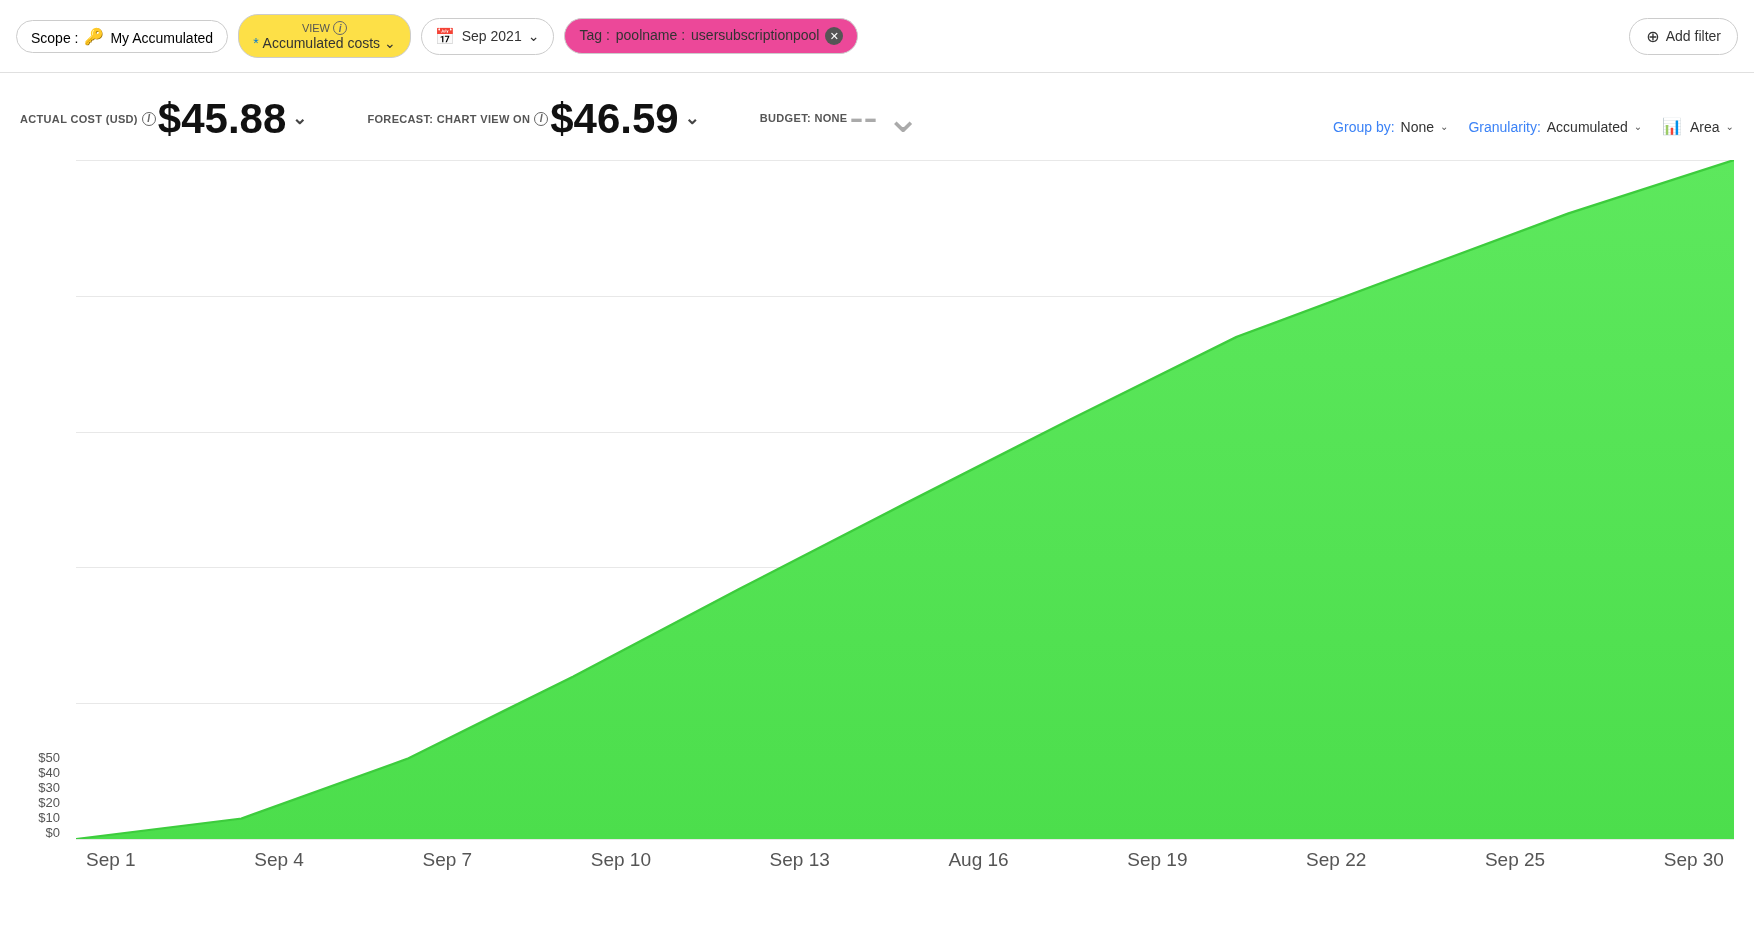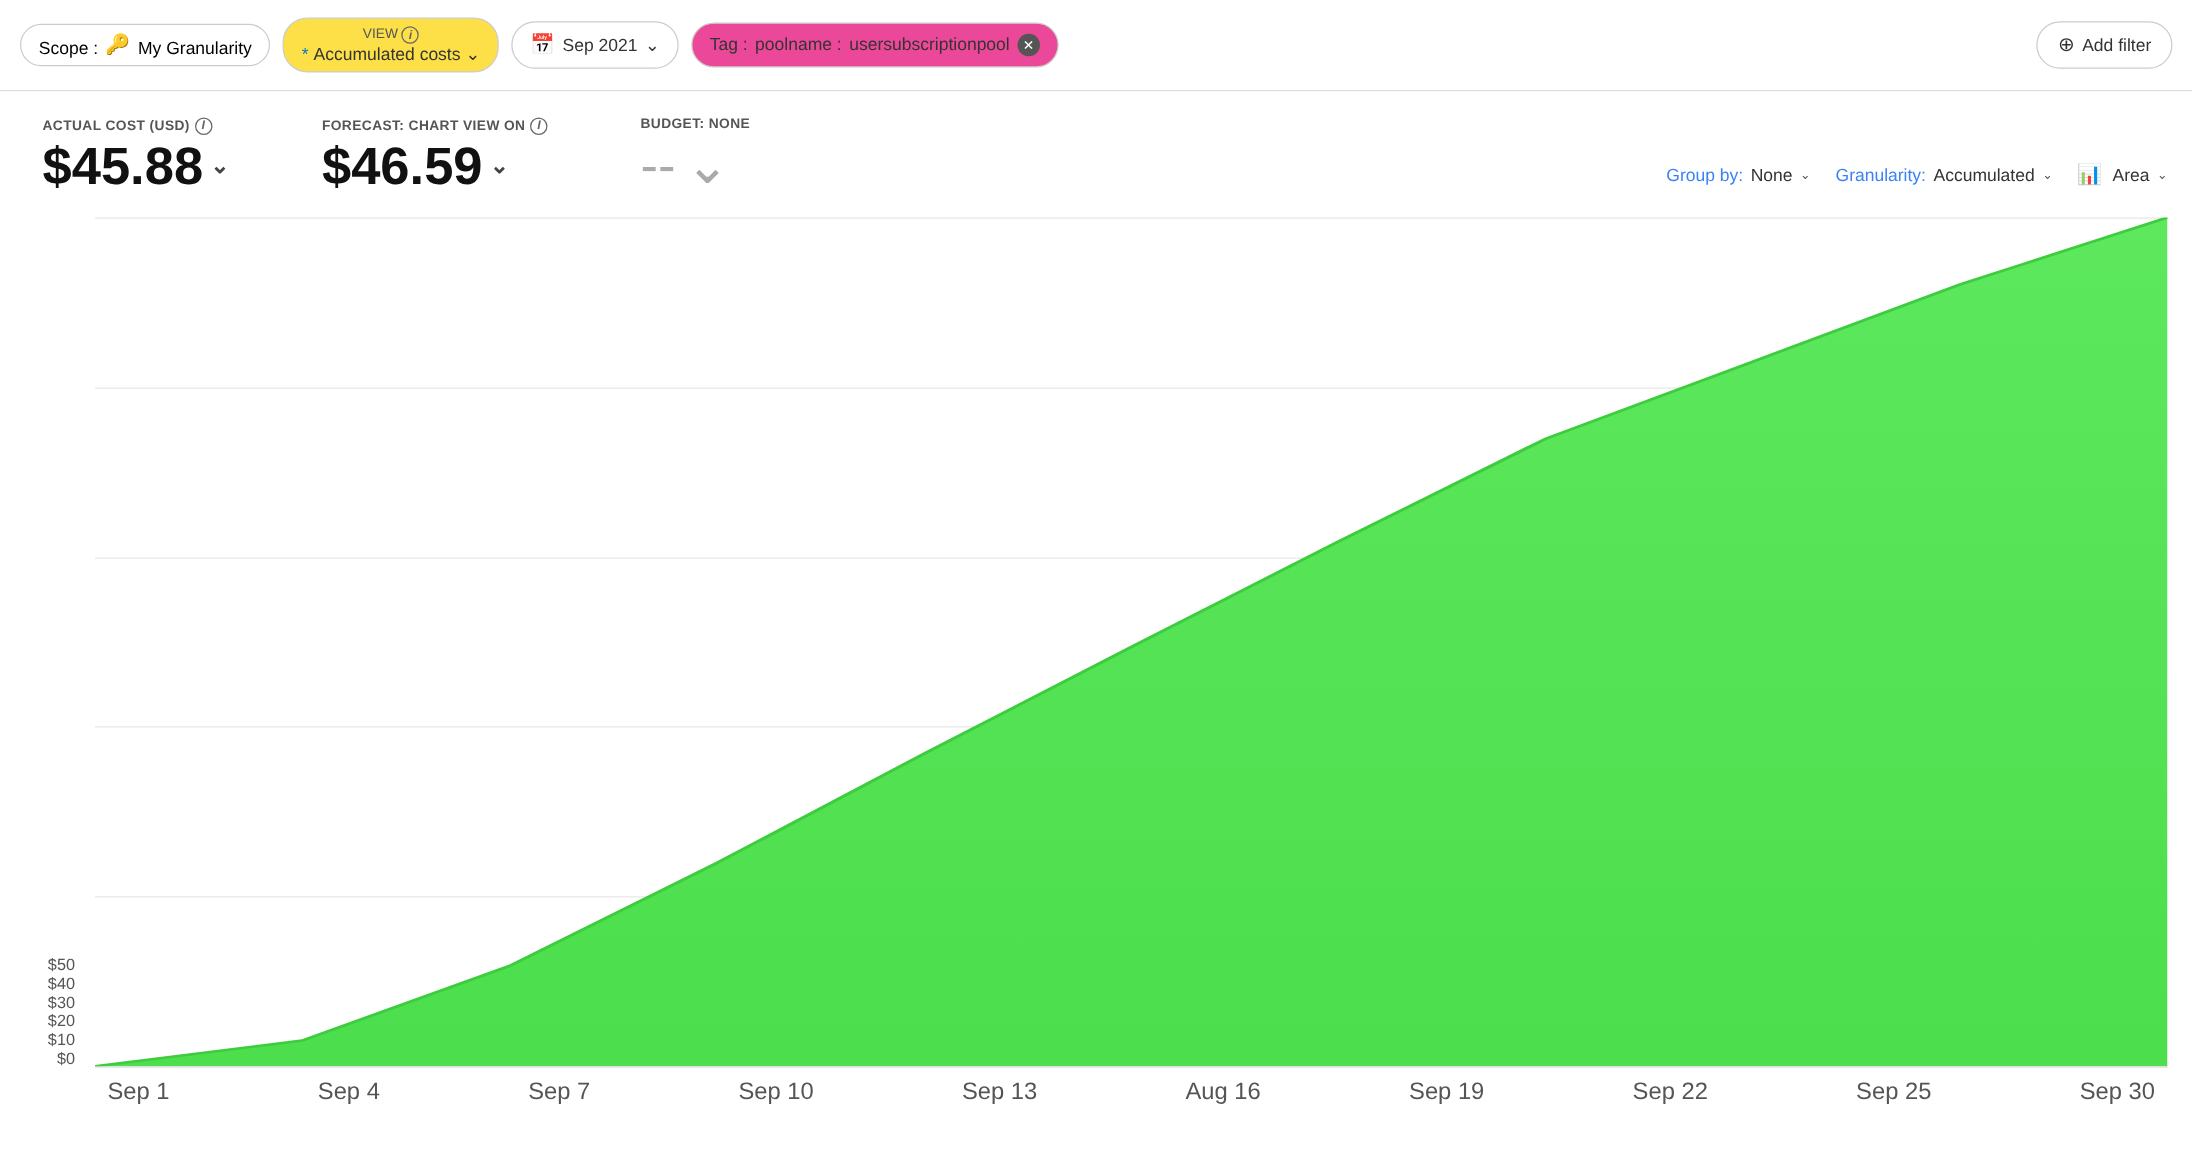--- a/index.html
+++ b/index.html
@@ -118,21 +118,21 @@
     }
 
     
     .stats-row {
       display: flex;
       align-items: flex-end;
       gap: 60px;
       padding: 20px 20px 8px 20px;
     }
 
-    .stat-block { display: flex; flex-direction: column; gap: 2px; margin-left: 14px; }
+    .stat-block { display: flex; flex-direction: row; gap: 2px; }
     .stat-label {
       font-size: 11px;
       font-weight: 600;
       color: #555;
       text-transform: uppercase;
       letter-spacing: 0.03em;
       display: flex;
       align-items: center;
       gap: 4px;
     }
@@ -271,21 +271,21 @@
     }
   </style>
 </head>
 <body>
 
 <div class="toolbar">
 
   <button class="toolbar-btn">
     <span>Scope :</span>
     <span class="key-icon">🔑</span>
-    <span>My Granularity</span>
+    <span>My Accumulated</span>
   </button>
 
   <button class="view-btn">
     <div>
       <span class="view-label">
         <span>VIEW</span>
         <span class="info-icon">i</span>
       </span>
       <span class="view-value">
         <span class="view-asterisk">*</span>

